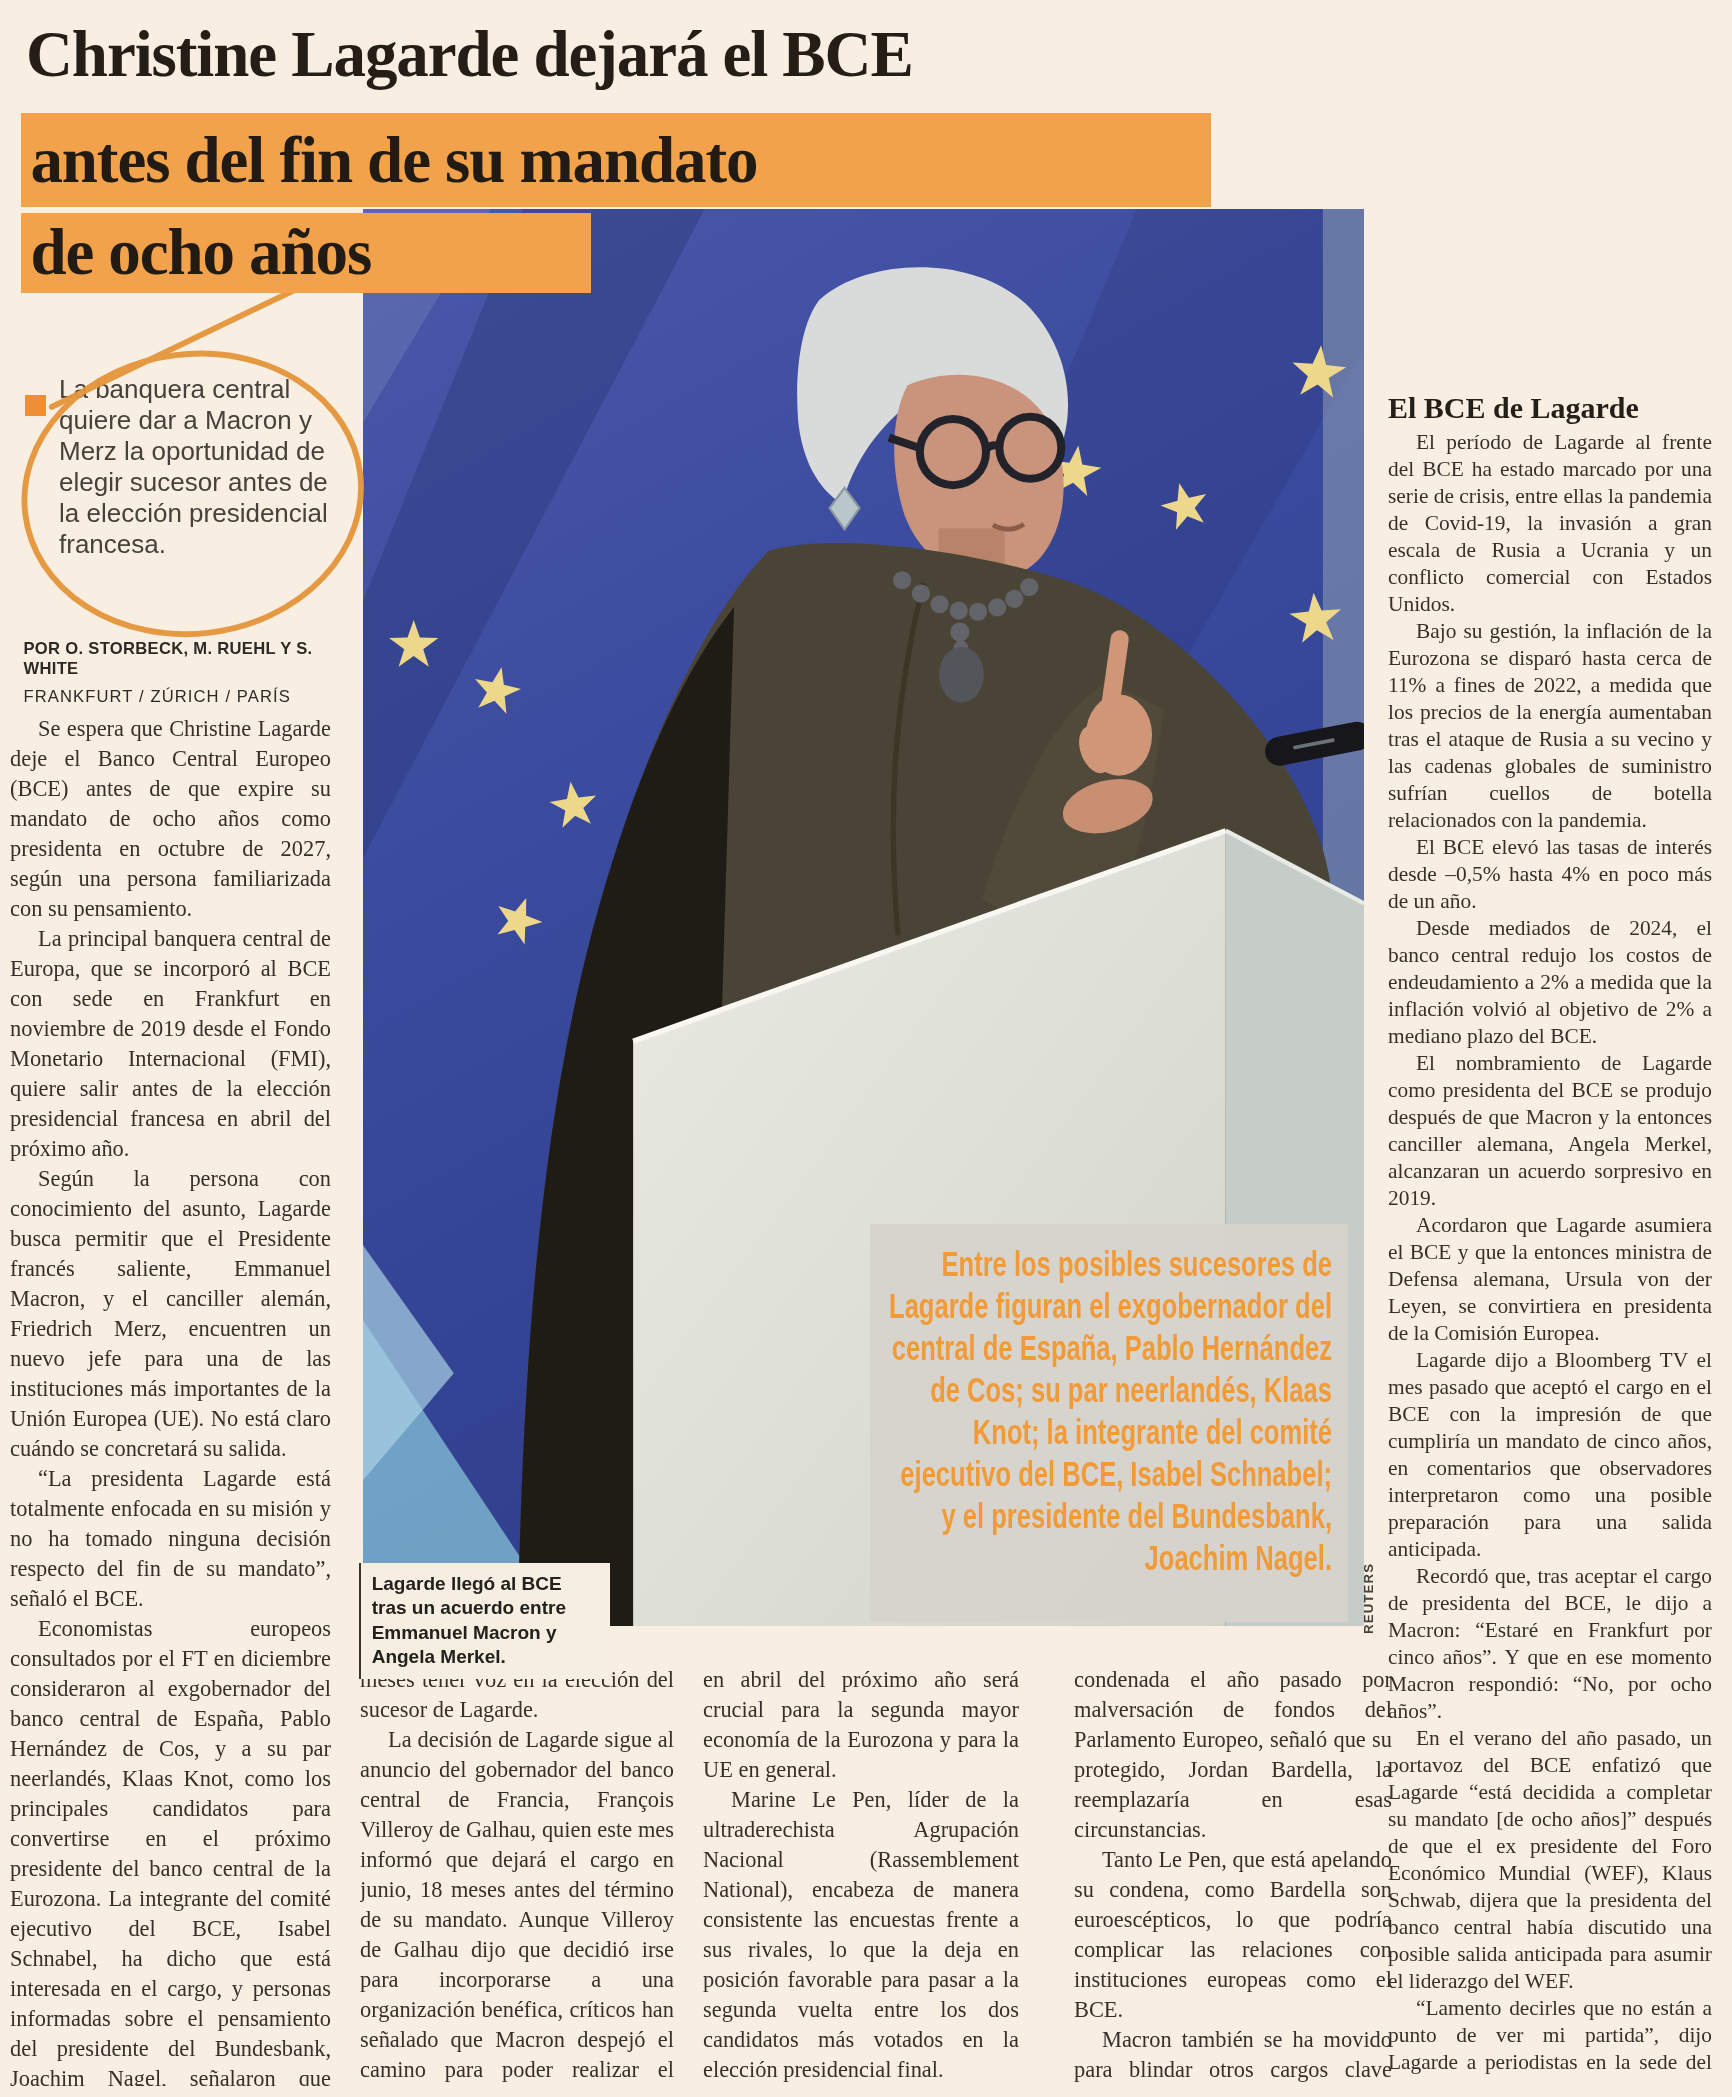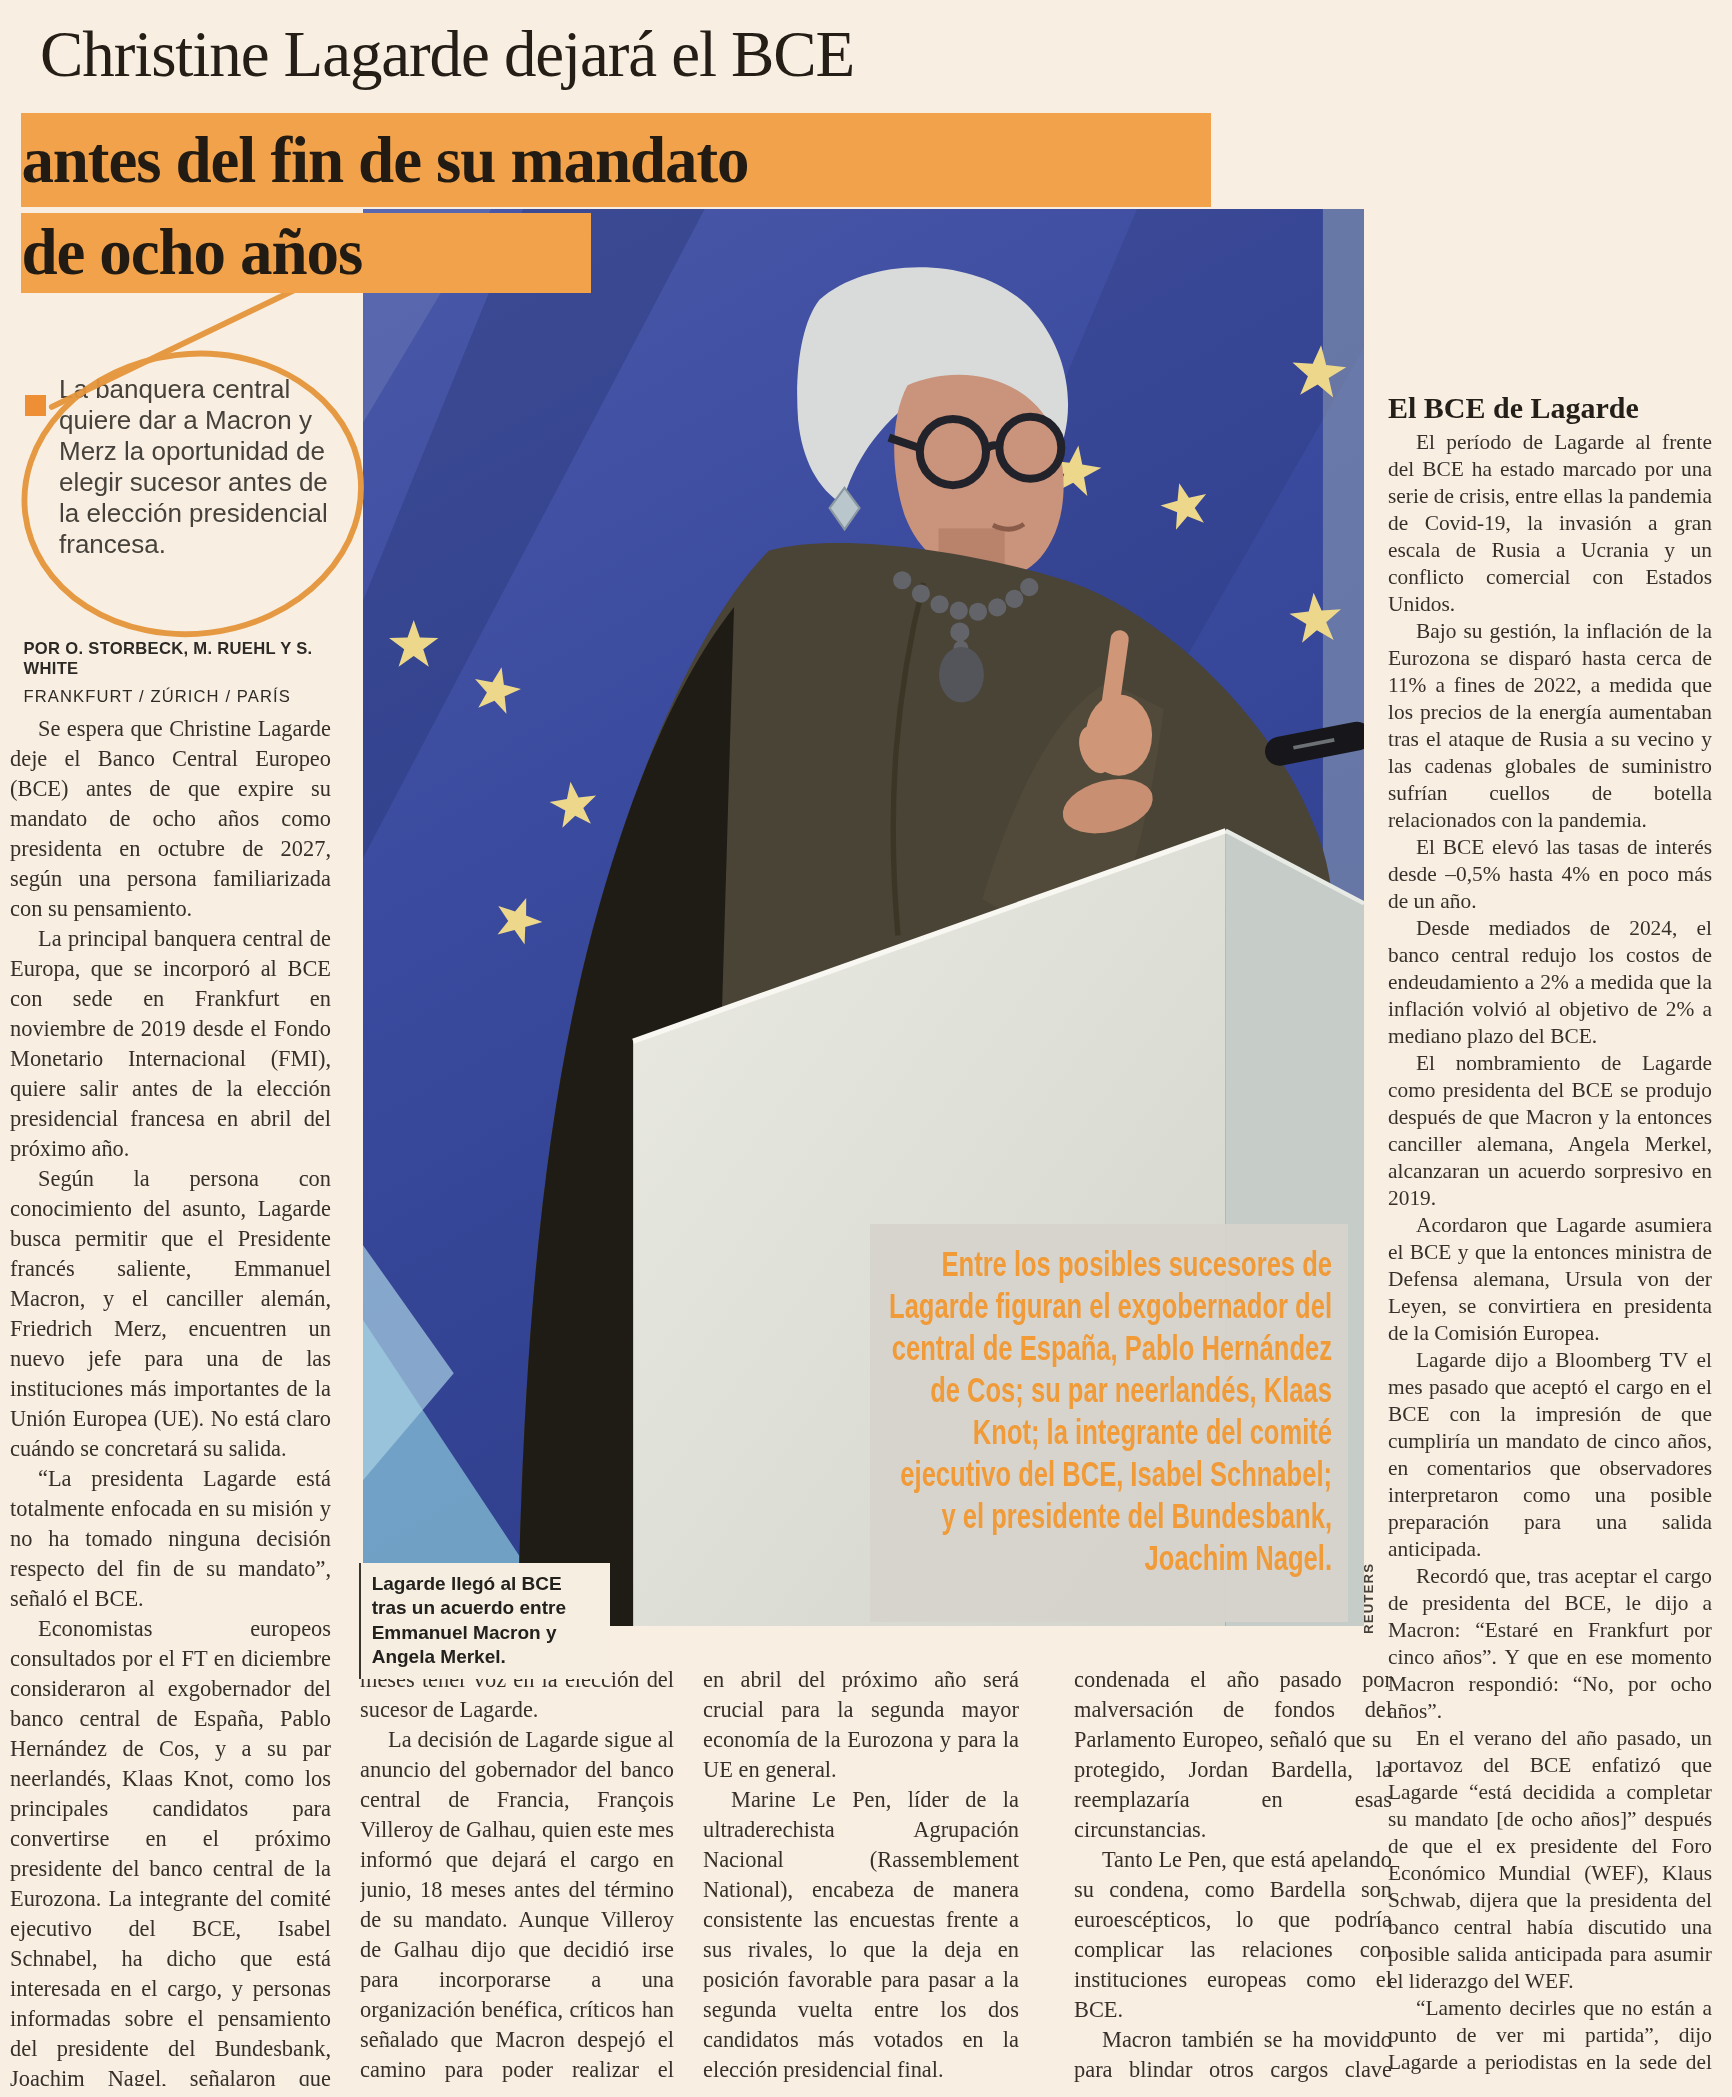--- a/index.html
+++ b/index.html
@@ -13,29 +13,29 @@
   }
   html,body{margin:0;padding:0;background:#777;}
   #page{
     position:relative;width:1732px;height:2097px;overflow:hidden;
     background:var(--cream);
     font-family:"Liberation Serif","DejaVu Serif",serif;
   }
   .abs{position:absolute;}
   
   .hl1{
-    left:40px;top:14px;width:1335px;
-    font-size:65px;line-height:80px;font-weight:400;letter-spacing:-1.1px;
+    left:26px;top:14px;width:1335px;
+    font-size:65px;line-height:80px;font-weight:700;letter-spacing:-1.1px;
     color:var(--ink);white-space:nowrap;
   }
   .hlbar{
     background:var(--highlight);color:#221b13;font-weight:700;
     font-size:65px;letter-spacing:-1.1px;white-space:nowrap;z-index:6;
   }
-  .hlbar .txt{padding-left:0;display:block;}
+  .hlbar .txt{padding-left:9px;display:block;}
   .bar1{left:21.4px;top:113px;width:1190px;height:94px;}
   .bar1 .txt{line-height:94px;}
   .bar2{left:21.4px;top:213px;width:570px;height:80px;}
   .bar2 .txt{line-height:78px;}
   
   .bullet{left:24.6px;top:395px;width:21.4px;height:21.4px;background:#ee8f35;z-index:3;}
   .standfirst{
     left:59px;top:374px;width:291px;z-index:3;
     font-family:"Liberation Sans","DejaVu Sans",sans-serif;
     font-size:26px;line-height:31px;color:#46423b;

